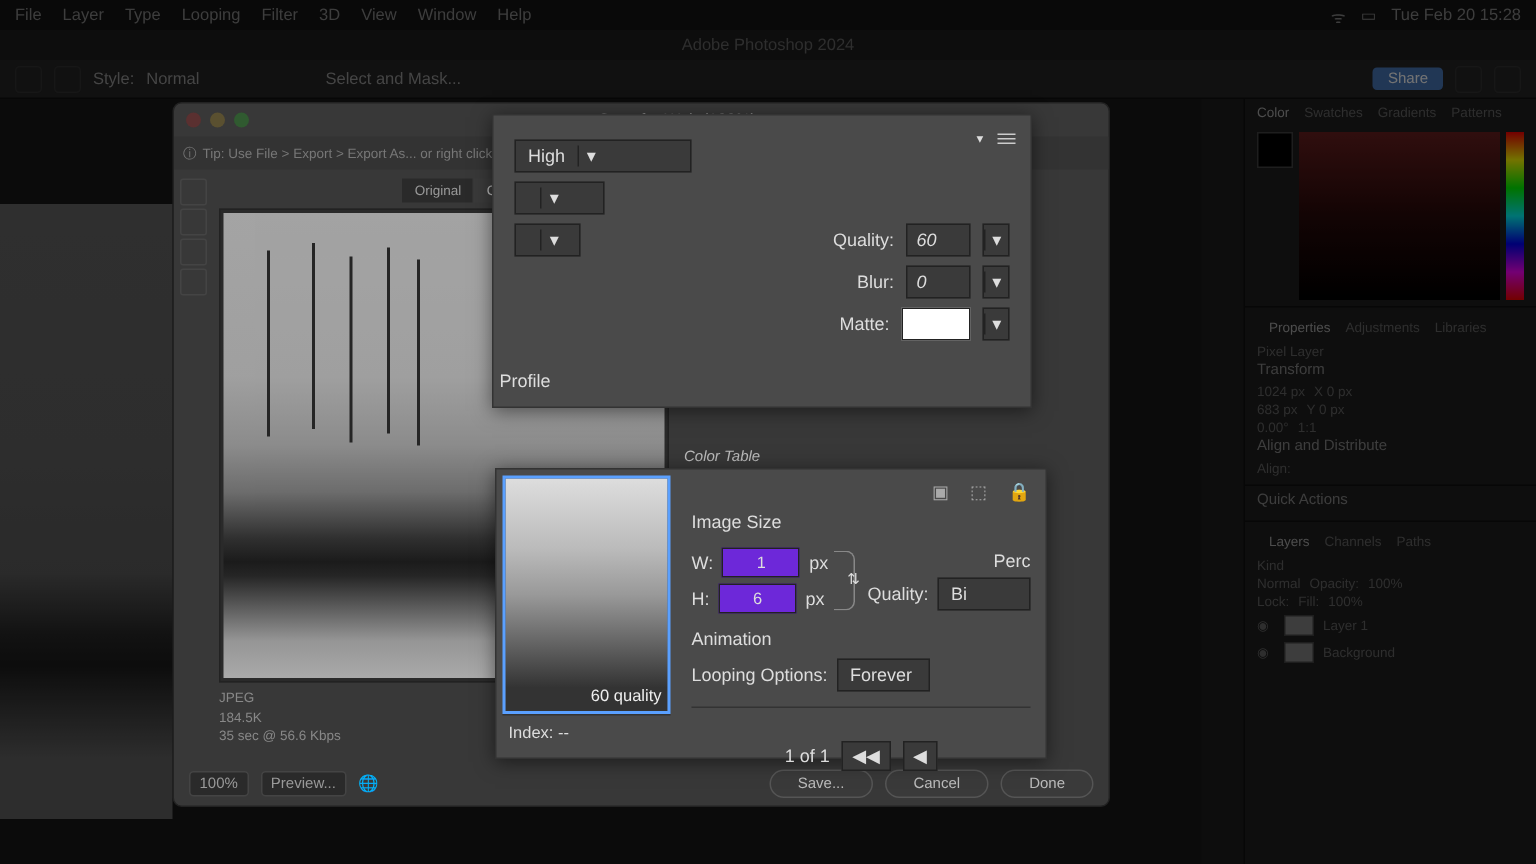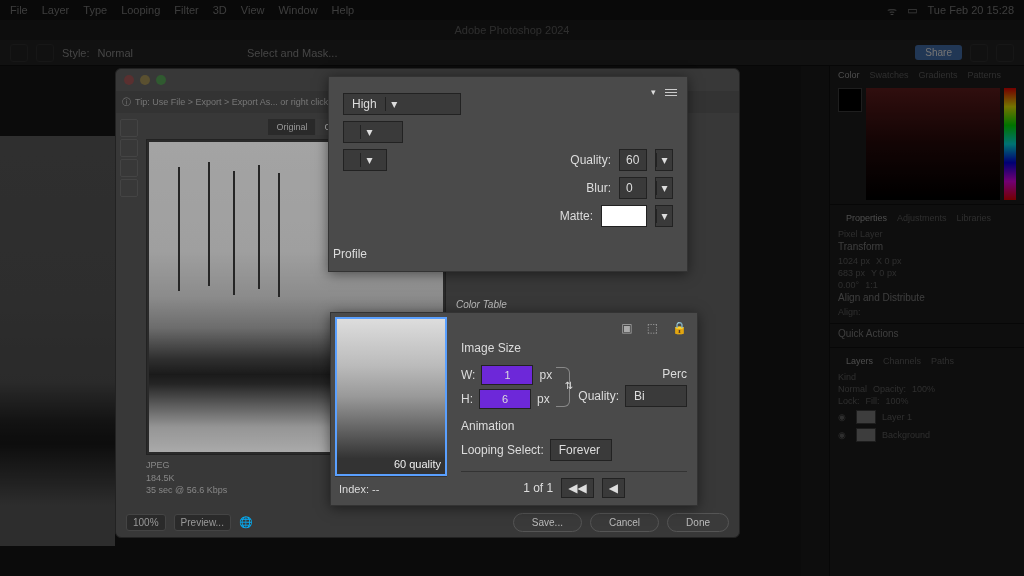--- a/index.html
+++ b/index.html
@@ -71,42 +71,42 @@
 .sfw-footer .spacer { flex: 1; }
 
 
 .popout { position: absolute; left: 328px; top: 76px; width: 360px; height: 196px; background: #4a4a4a; border: 1px solid #333; box-shadow: 0 2px 12px rgba(0,0,0,0.5); padding: 10px 14px; color: #ddd; font-size: 12px; }
 .popout .row { display: flex; align-items: center; justify-content: flex-end; gap: 8px; margin: 6px 0; }
 .popout .label { min-width: 60px; text-align: right; }
 .drop { display: flex; align-items: center; background: #3a3a3a; border: 1px solid #222; height: 22px; }
 .drop .val { padding: 0 8px; }
 .drop .caret { width: 18px; text-align: center; border-left: 1px solid #222; }
 .numfield { display: flex; }
-.numfield input { width: 28px; background: #3a3a3a; border: 1px solid #222; color: #ddd; padding: 3px 6px; font-size: 12px; }
+.numfield input { width: 43px; background: #3a3a3a; border: 1px solid #222; color: #ddd; padding: 3px 6px; font-size: 12px; font-style: italic; }
 .colorfield { display: flex; }
 .colorfield .sw { width: 46px; height: 22px; background: #fff; border: 1px solid #222; }
 .menu-icon { position: absolute; right: 10px; top: 12px; display: flex; flex-direction: column; gap: 2px; }
 .menu-icon span { width: 12px; height: 1px; background: #ccc; }
 .menu-icon::before { content: "▾"; position: absolute; left: -14px; top: -2px; font-size: 9px; }
 
 
 .sizepanel { position: absolute; left: 330px; top: 312px; width: 368px; height: 194px; background: #4a4a4a; border: 1px solid #333; box-shadow: 0 2px 12px rgba(0,0,0,0.5); color: #ddd; font-size: 12px; display: flex; }
 .sizepanel .thumbcol { width: 120px; padding: 4px; display: flex; flex-direction: column; }
 .sizepanel .thumb { flex: 1; border: 2px solid #5aa0ff; background: linear-gradient(#ddd 0%, #bbb 30%, #999 50%, #666 70%, #333 90%); position: relative; }
 .sizepanel .thumb-label { position: absolute; right: 4px; bottom: 4px; font-size: 11px; color: #eee; }
 .sizepanel .indexrow { padding: 6px 4px; border-top: 1px solid #333; font-size: 11px; }
 .sizepanel .formcol { flex: 1; padding: 8px 10px; }
 .sizepanel .iconrow { display: flex; justify-content: flex-end; gap: 14px; margin-bottom: 6px; color: #aaa; }
 .sizepanel .heading { font-weight: 500; margin: 6px 0; }
 .sizepanel .frow { display: flex; align-items: center; gap: 6px; margin: 4px 0; }
 .sizepanel input { width: 52px; background: #6d28d9; border: 1px solid #222; color: #ddd; padding: 3px 22px; font-size: 11px; }
 .linkbracket { width: 14px; height: 40px; border: 1px solid #888; border-left: none; border-radius: 0 6px 6px 0; position: relative; margin: 0 4px; }
 .linkbracket::after { content: "⇅"; position: absolute; right: -4px; top: 12px; font-size: 10px; }
 .sizepanel .selbox { background: #3a3a3a; border: 1px solid #222; padding: 3px 8px; min-width: 62px; }
-.pager { display: flex; align-items: center; justify-content: center; gap: 8px; margin-top: 10px; border-top: 1px solid #333; padding-top: 6px; }
+.pager { display: flex; align-items: center; justify-content: center; gap: 8px; margin-top: 10px; border-top: 1px solid #333; padding-top: 22px; }
 .pager .arrow { background: #3a3a3a; border: 1px solid #222; padding: 2px 6px; }
 </style>
 </head>
 <body>
 
 <div class="menubar">
   <span>File</span>
   <span>Layer</span>
   <span>Type</span>
   <span>Looping</span>
@@ -123,21 +123,21 @@
   </div>
 </div>
 
 <div class="app-titlebar">Adobe Photoshop 2024</div>
 
 <div class="optionsbar">
   <div class="sq"></div>
   <div class="sq"></div>
   <span>Style:</span>
   <span>Normal</span>
-  <span style="margin-left:106px">Select and Mask...</span>
+  <span style="margin-left:76px">Select and Mask...</span>
   <div class="share">Share</div>
   <div class="sq"></div>
   <div class="sq"></div>
 </div>
 
 <div class="workspace">
   <div class="canvas-area">
     <div class="canvas-img"></div>
   </div>
   <div class="toolstrip"></div>
@@ -353,21 +353,21 @@
           <span>Perc</span>
         </div>
         <div class="frow" style="justify-content:flex-end">
           <span>Quality:</span>
           <div class="selbox">Bi</div>
         </div>
       </div>
     </div>
     <div class="heading">Animation</div>
     <div class="frow">
-      <span>Looping Select:</span>
+      <span>Looping Options:</span>
       <div class="selbox">Forever</div>
     </div>
     <div class="pager">
       <span>1 of 1</span>
       <div class="arrow">◀◀</div>
       <div class="arrow">◀</div>
     </div>
   </div>
 </div>
 

